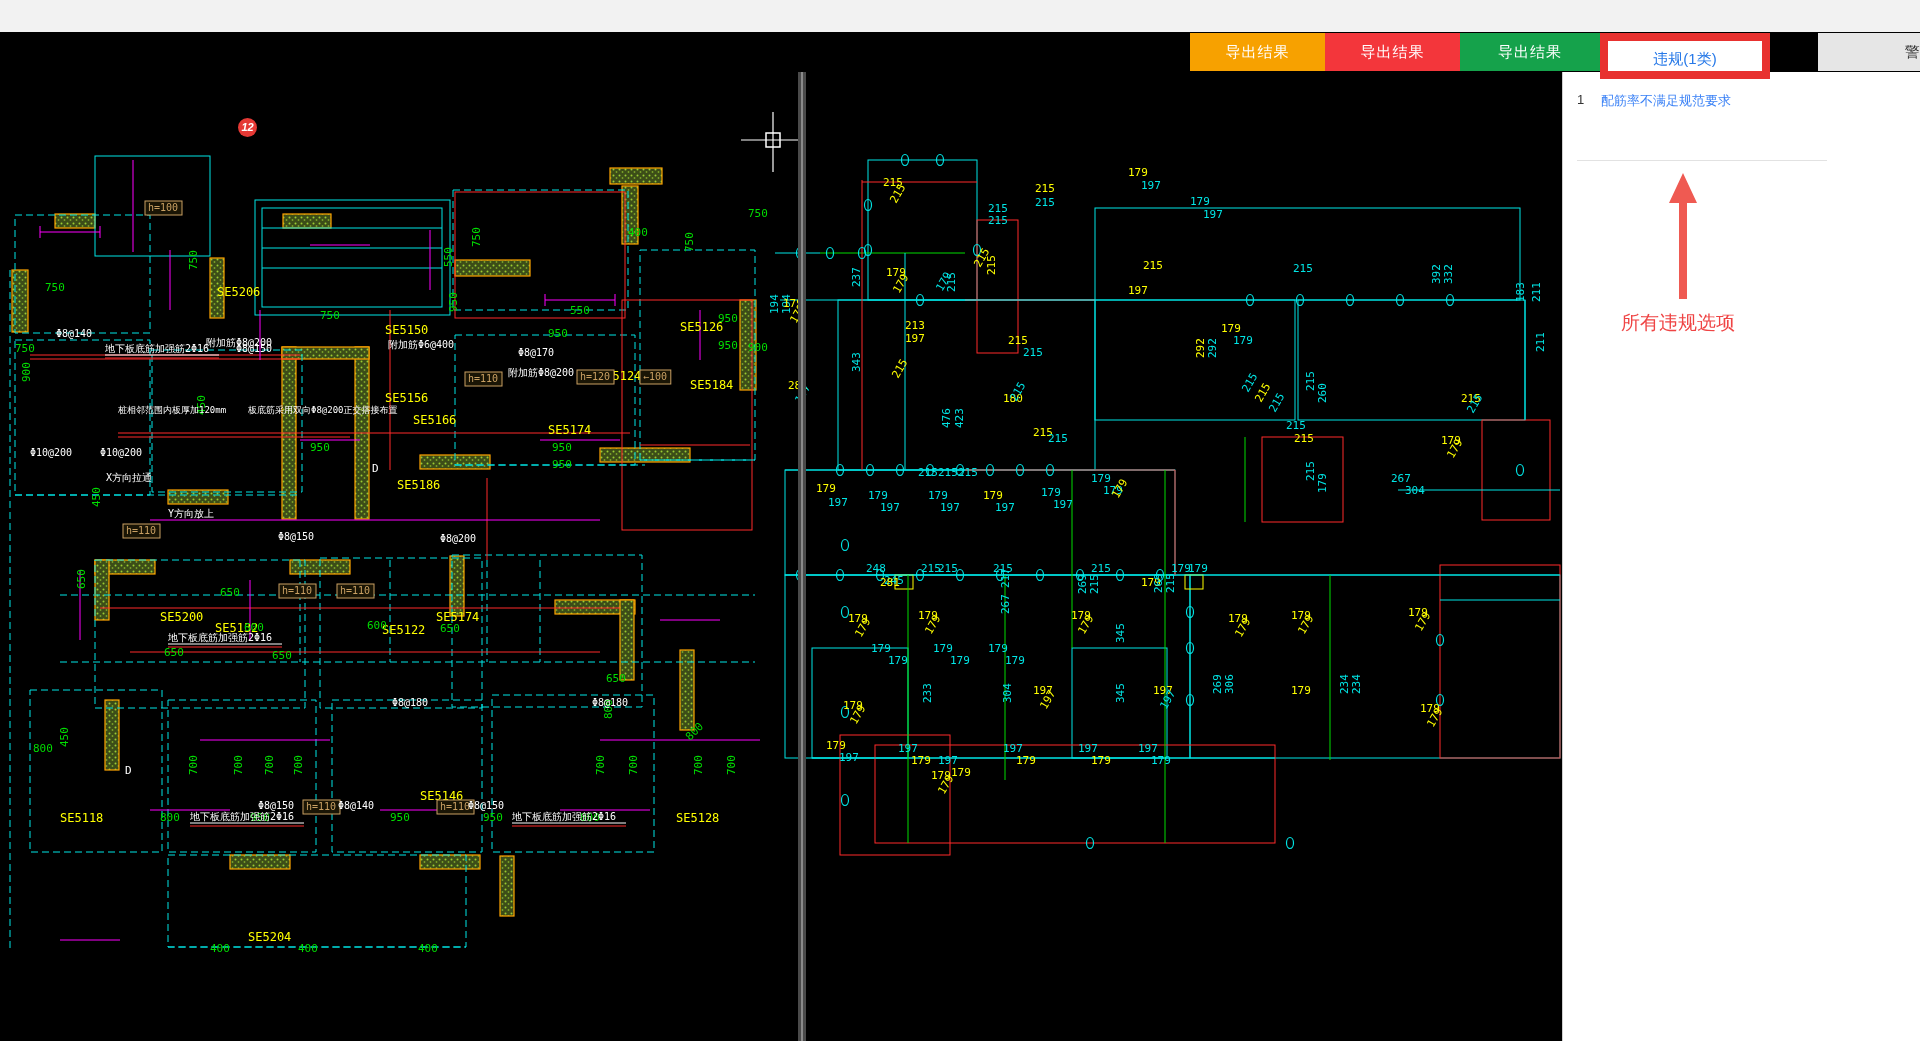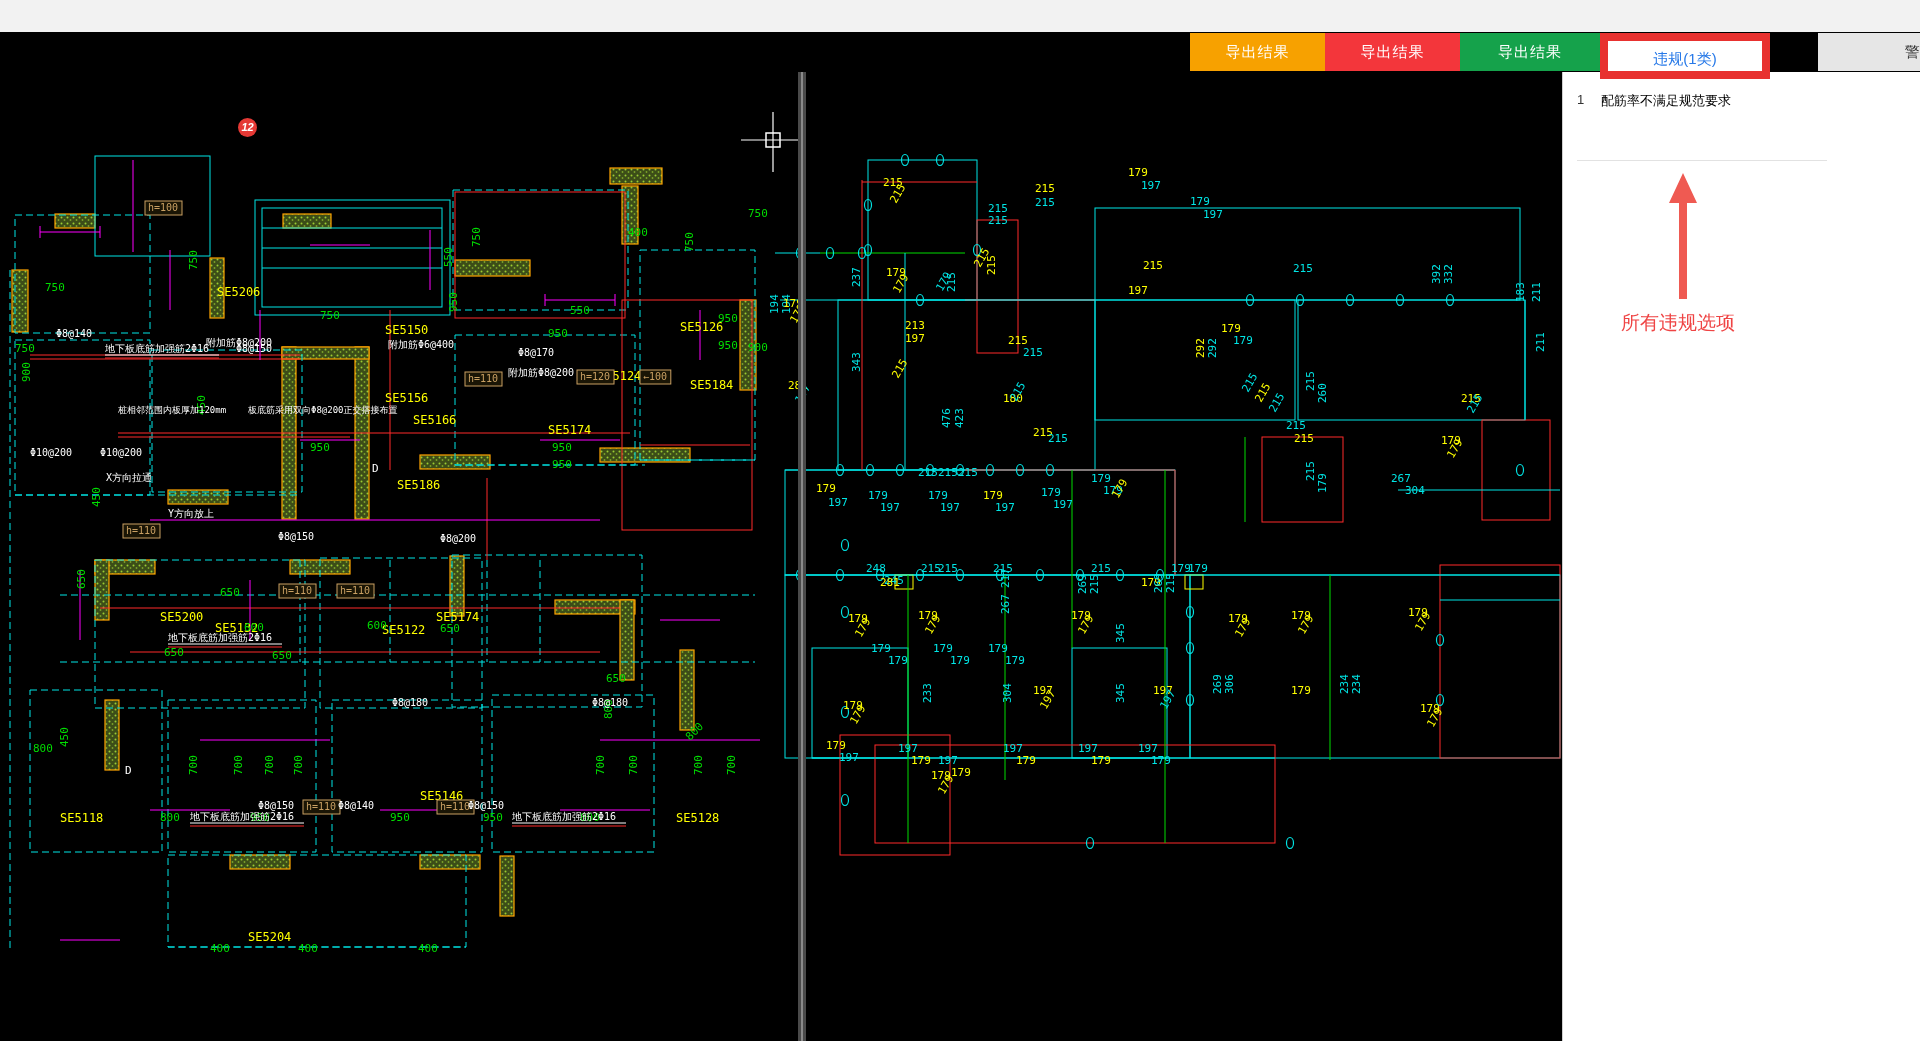--- a/index.html
+++ b/index.html
@@ -36,21 +36,21 @@
 
   
   #canvas-wrap { position:absolute; left:0; top:72px; width:1562px; height:969px; background:#000; }
   #cad-svg { display:block; }
 
   
   #sidebar { position:absolute; left:1562px; top:72px; width:358px; height:969px;
     background:#fff; border-left:1px solid #cfcfcf; }
   #violation-row { position:relative; height:56px; cursor:pointer; }
   #violation-index { position:absolute; left:14px; top:20px; font-size:13px; color:#333; }
-  #violation-text { position:absolute; left:38px; top:20px; font-size:13px; color:#000000; }
+  #violation-text { position:absolute; left:38px; top:20px; font-size:13px; color:#3b82f6; }
   #violation-badge { position:absolute; left:1808px; margin-left:-1562px; top:46px;
     width:19px; height:19px; border-radius:50%; background:#e53935; color:#fff;
     font-size:11px; font-weight:bold; text-align:center; line-height:19px; }
   
   #violation-badge { left:237px; top:46px;font-style:italic; }
   #violation-divider { position:absolute; left:14px; top:88px; width:250px; height:1px; background:#e2e2e2; }
   #anno-arrow { position:absolute; left:98px; top:101px; width:44px; height:126px; }
   #anno-label { position:absolute; left:58px; top:238px; font-size:19px; color:#e8423c; }
 
   svg text { font-family:"DejaVu Sans Mono", monospace; }

